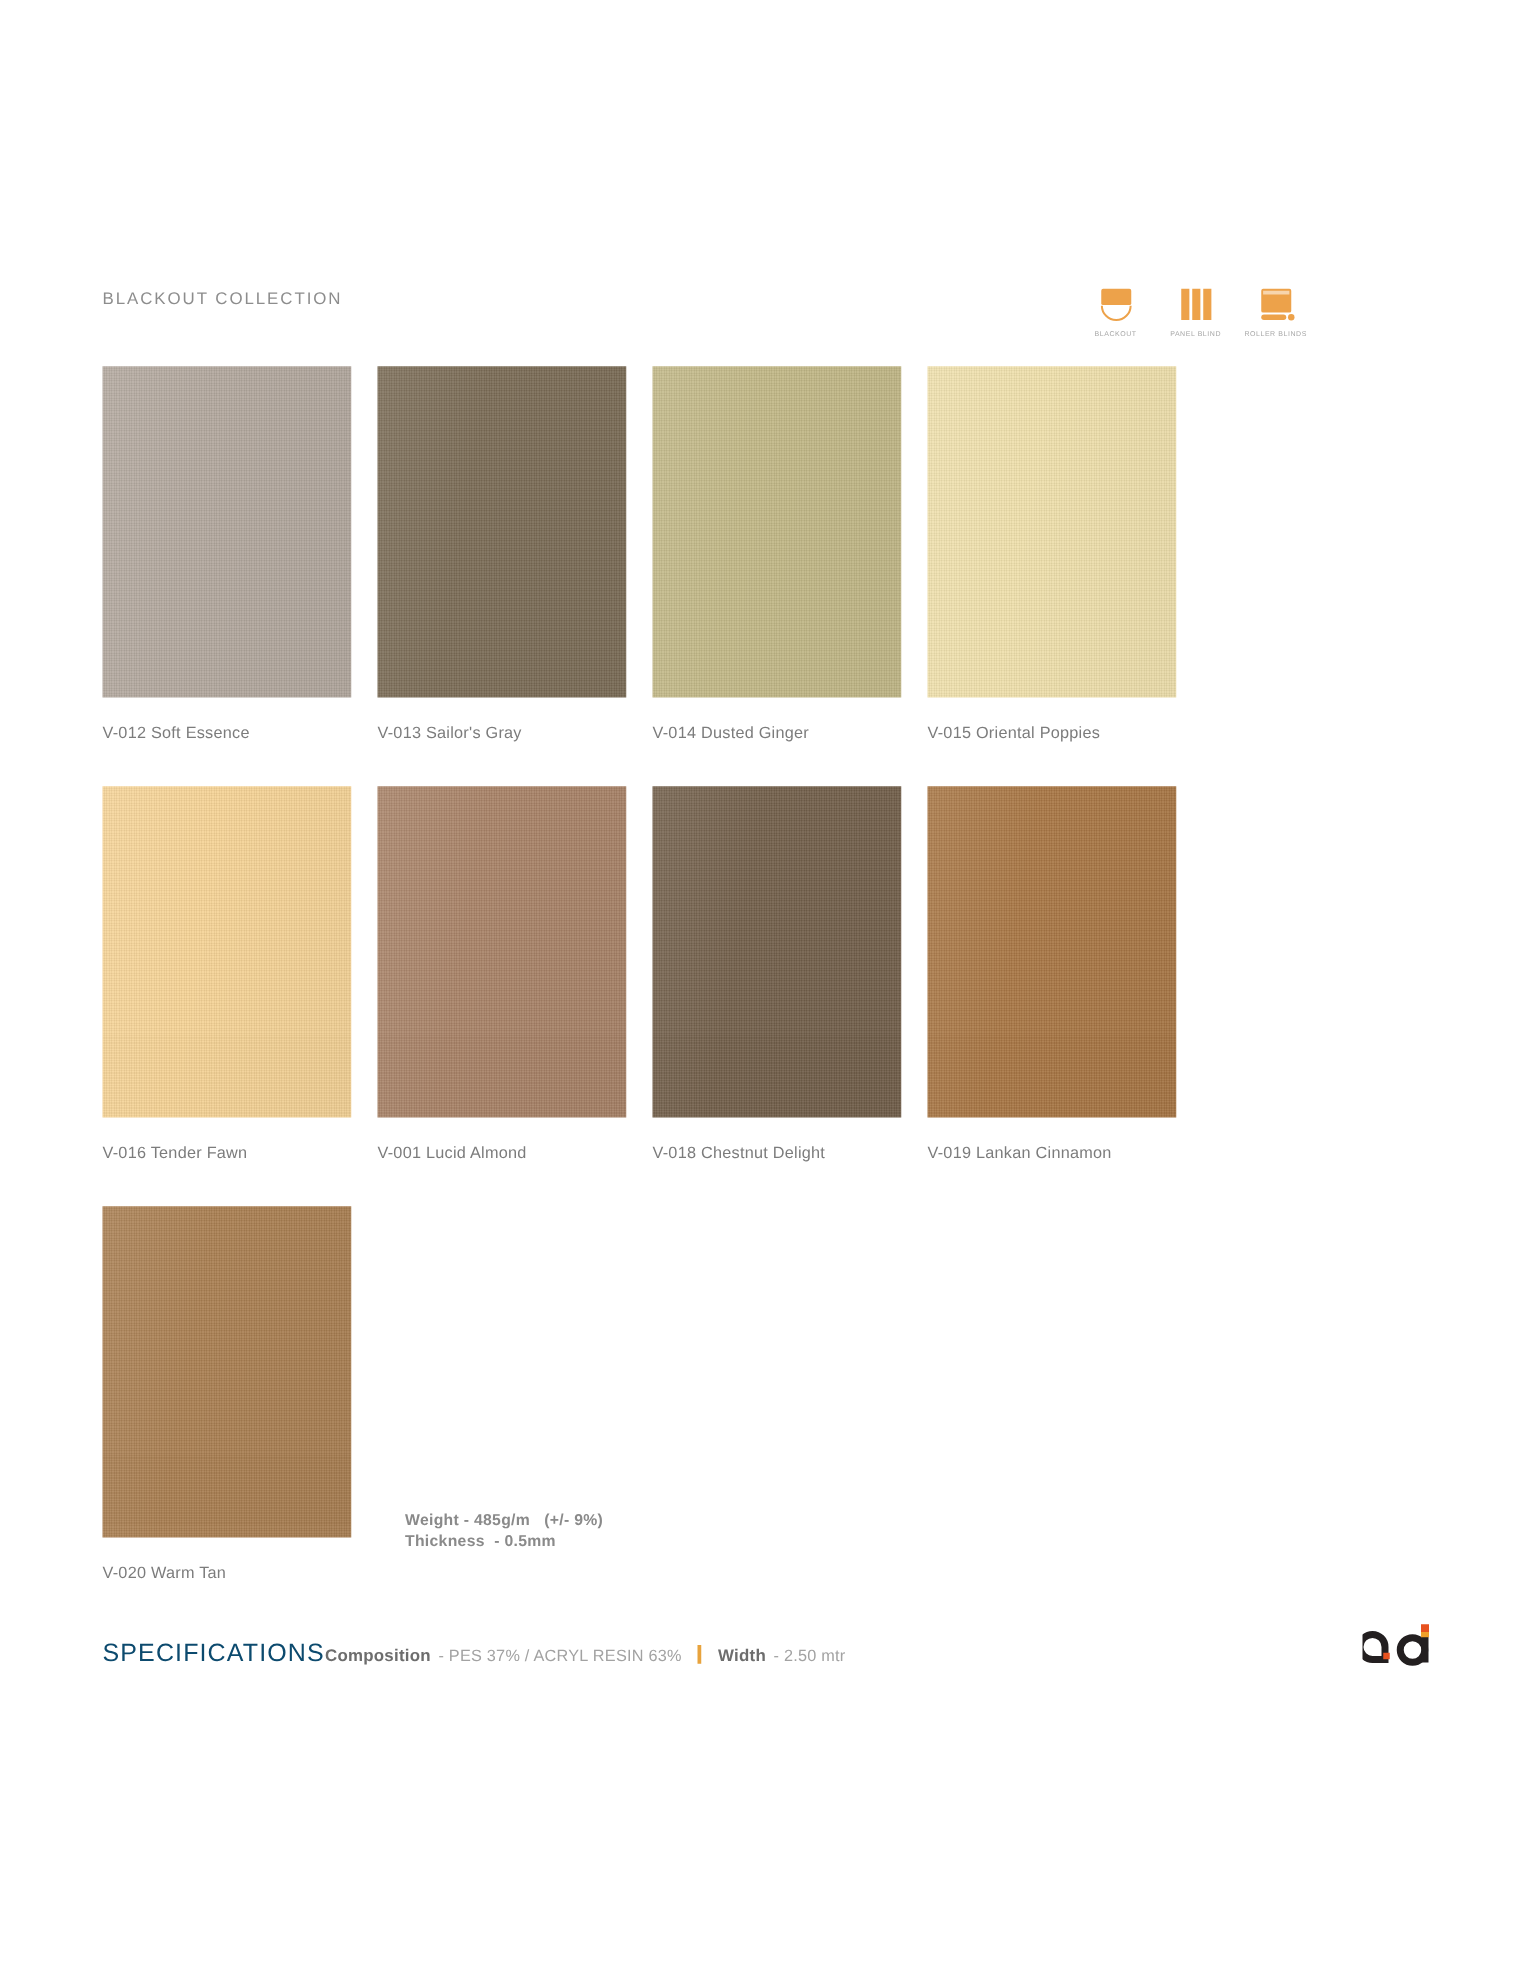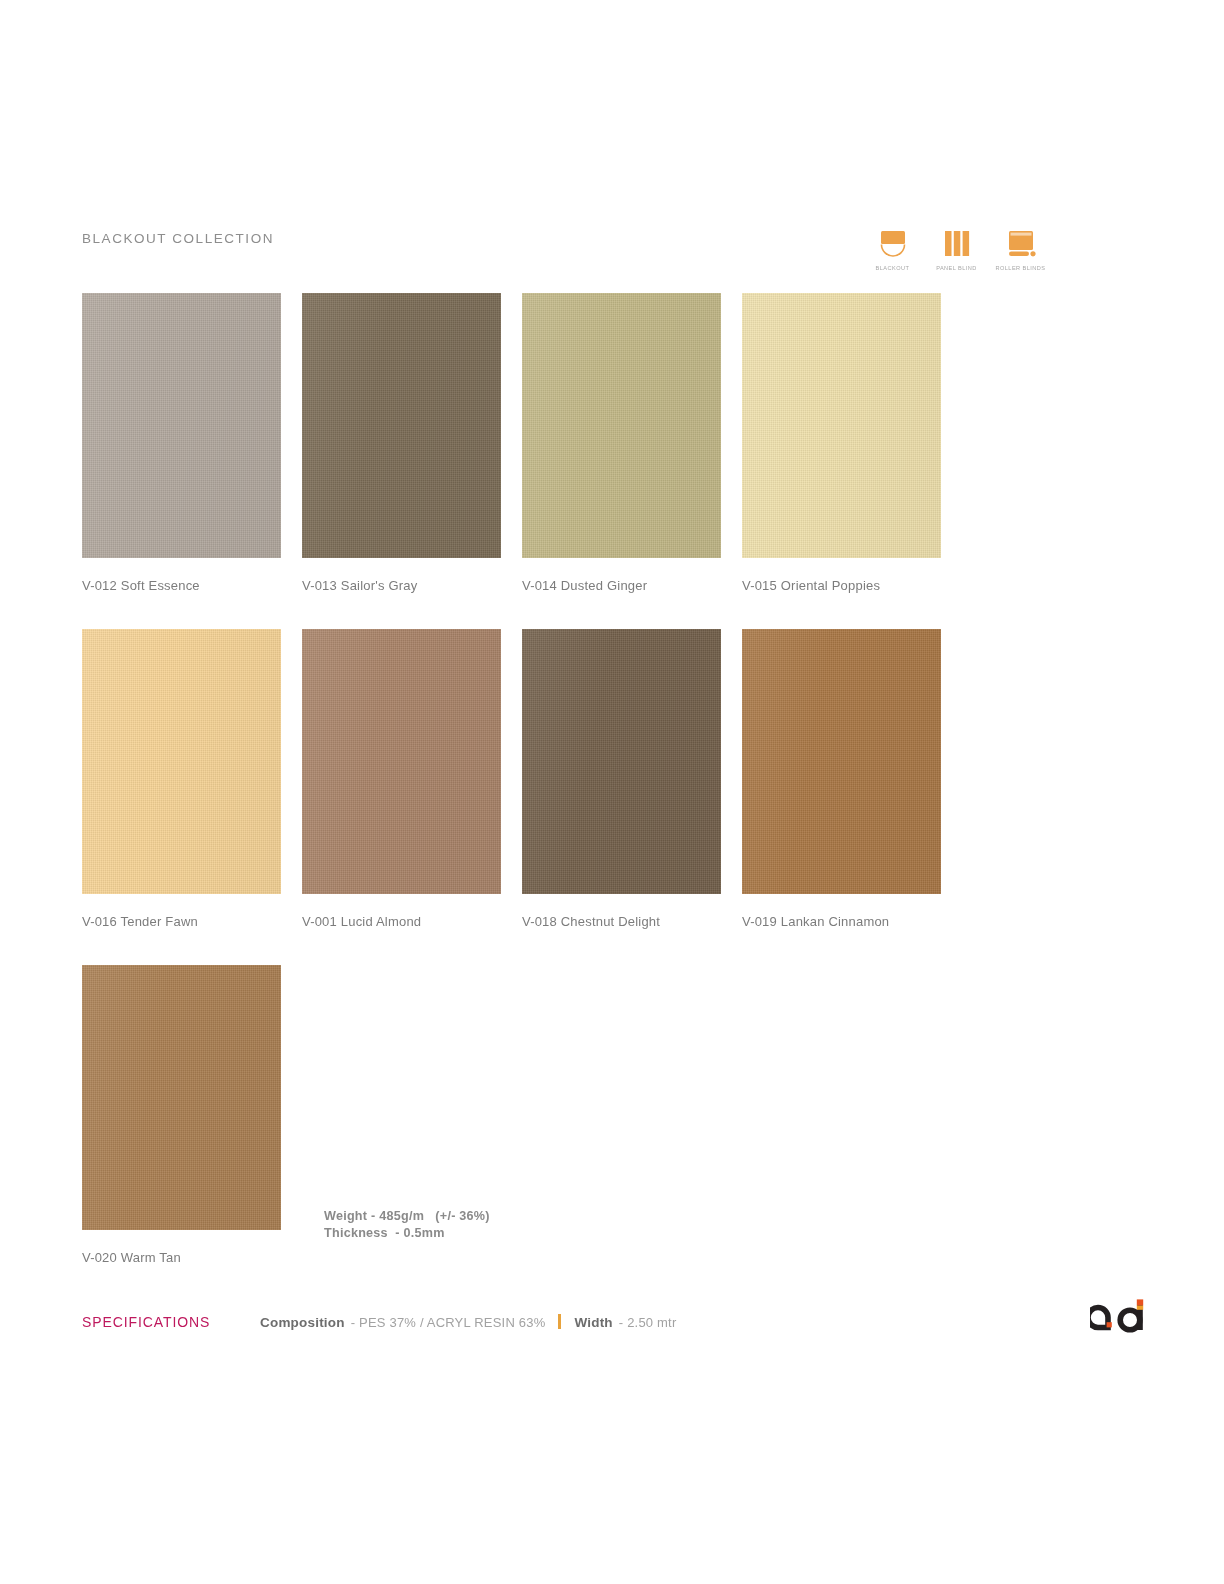--- a/index.html
+++ b/index.html
@@ -136,22 +136,22 @@
   
   .footer {
     position: absolute;
     left: 82px;
     top: 1312px;
     width: 1060px;
     display: flex;
     align-items: baseline;
   }
   .spec-title {
-    font-size: 14px;
-    color: #be185d;
+    font-size: 20px;
+    color: #0c4a6e;
     letter-spacing: 0.9px;
     width: 178px;
     flex: 0 0 178px;
   }
   .spec-items {
     display: flex;
     align-items: baseline;
     justify-content: flex-end;
   }
   .spec-key {
@@ -300,21 +300,21 @@
         <div class="swatch" style="background-color: rgb(170, 127, 82);">
           <div class="weave"></div>
           <div class="sheen"></div>
         </div>
         <div class="sw-label">V-020 Warm Tan</div>
       </div>
     </div>
 
   </div>
 
-  <div class="fabric-specs">Weight - 485g/m   (+/- 36%)
+  <div class="fabric-specs">Weight - 485g/m   (+/- 9%)
 Thickness  - 0.5mm</div>
 
   <div class="footer">
     <div class="spec-title">SPECIFICATIONS</div>
     <div class="spec-items">
       <span class="spec-key">Composition</span>
       <span class="spec-val">-  PES 37% / ACRYL RESIN 63%</span>
       <span class="spec-sep"></span>
       <span class="spec-key">Width</span>
       <span class="spec-val">- 2.50 mtr</span>

